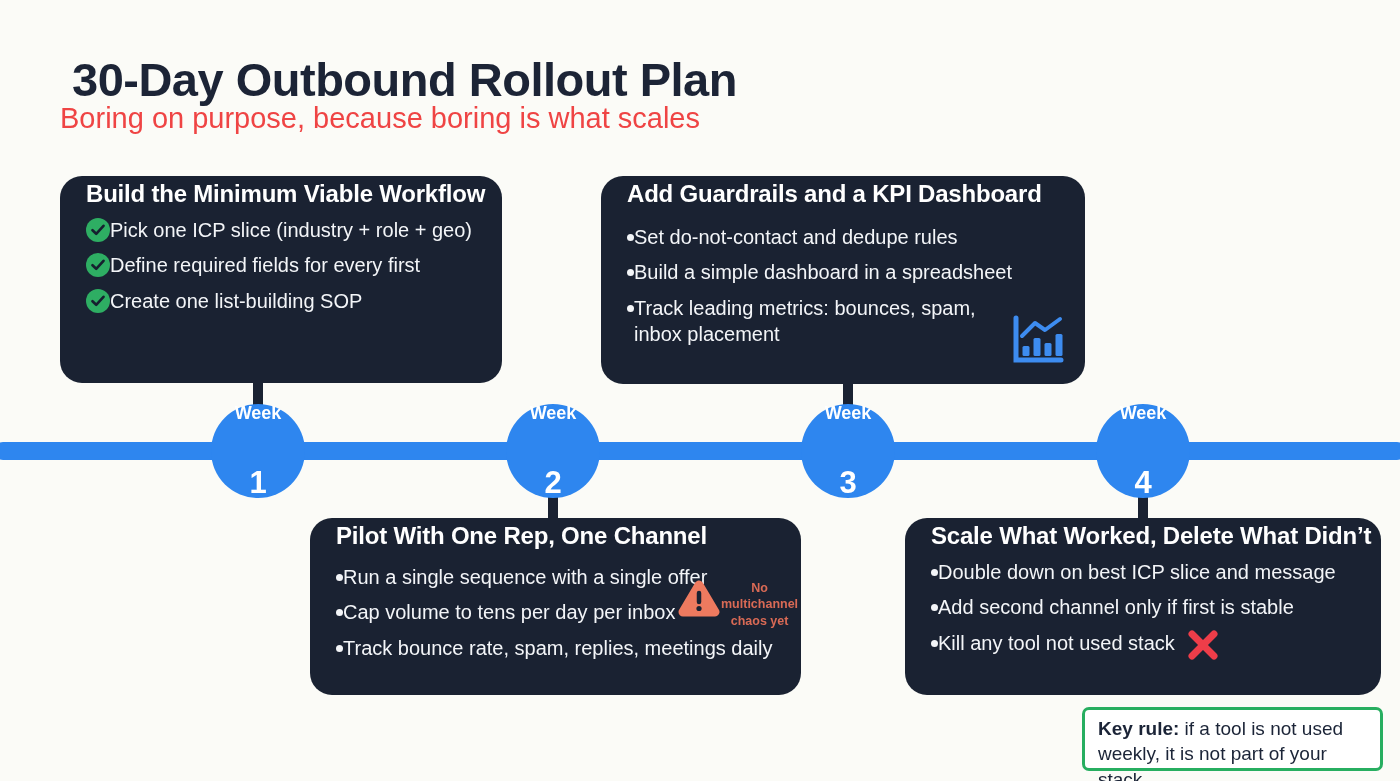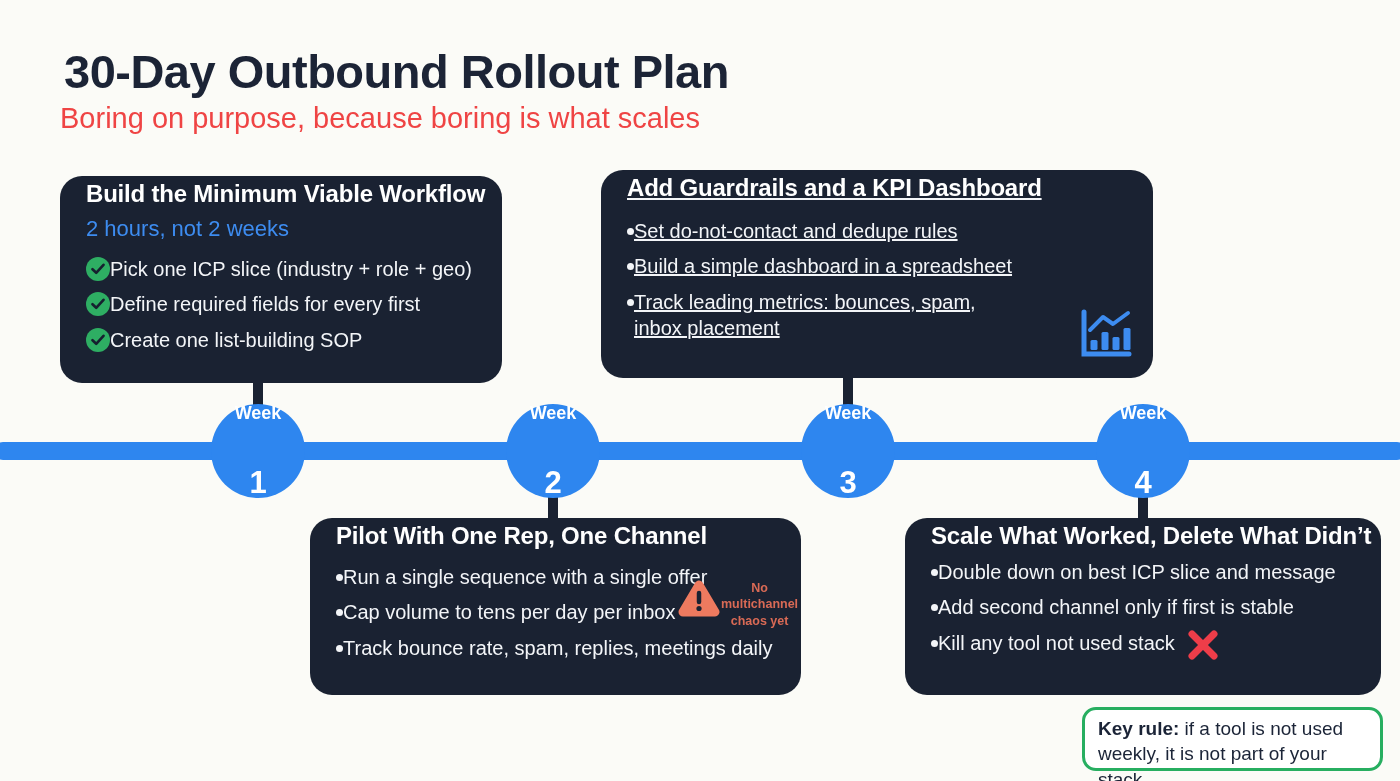--- a/index.html
+++ b/index.html
@@ -7,21 +7,21 @@
     position:relative;
     width:1400px;height:781px;
     background:#fbfbf7;
     font-family:"Liberation Sans", sans-serif;
     overflow:hidden;
   }
   
   .title{
     position:absolute;left:60px;top:40px;
     font-size:47px;font-weight:700;color:#1c2436;
-    letter-spacing:-0.5px;white-space:nowrap;margin:4px;
+    letter-spacing:-0.5px;white-space:nowrap;margin:12px;
   }
   .subtitle{
     position:absolute;left:60px;top:102px;
     font-size:29px;font-weight:400;color:#ef4444;
     white-space:nowrap;margin:0;
   }
   
   .tl-bar{
     position:absolute;left:-6px;top:442px;
     width:1412px;height:18px;border-radius:9px;
@@ -73,21 +73,21 @@
   }
   .warn-caption{
     margin-top:6px;font-size:12.5px;font-weight:700;color:#d96a55;
     text-align:center;line-height:1.3;
   }
   .x-icon{display:inline-block;vertical-align:-6px;margin-left:12px;}
   
   .key-rule{
     position:absolute;left:1082px;top:707px;width:301px;height:64px;
     box-sizing:border-box;background:#ffffff;border:3px solid #27ae60;
-    border-radius:14px;padding:6px 13px;
+    border-radius:7px;padding:6px 13px;
     font-size:19px;line-height:1.33;color:#1b2437;z-index:2;
   }
   .key-rule b{font-weight:700;}
 </style>
 </head>
 <body>
 
 <div class="canvas">
 
   <h1 class="title">30-Day Outbound Rollout Plan</h1>
@@ -112,21 +112,20 @@
     <span class="week-label">Week</span>
     <span class="week-num">3</span>
   </div>
   <div class="week-node" style="left:1096px;">
     <span class="week-label">Week</span>
     <span class="week-num">4</span>
   </div>
 
   <div class="card" style="left:60px;top:176px;width:442px;height:207px;">
     <h2 class="card-title">Build the Minimum Viable Workflow</h2>
-    <p class="card-sub">2 hours, not 2 weeks</p>
     <div class="row">
       <span class="check-icon">
         <svg width="14" height="12" viewBox="0 0 14 12">
             <path d="M1.5 6.2 L5.2 9.8 L12.5 1.8" fill="none" stroke="#16202f" stroke-width="2.6" stroke-linecap="round" stroke-linejoin="round"></path>
           </svg>
       </span>
       <span class="bullet-text nowrap">Pick one ICP slice (industry + role + geo)</span>
     </div>
     <div class="row">
       <span class="check-icon">
@@ -139,21 +138,21 @@
     <div class="row">
       <span class="check-icon">
         <svg width="14" height="12" viewBox="0 0 14 12">
             <path d="M1.5 6.2 L5.2 9.8 L12.5 1.8" fill="none" stroke="#16202f" stroke-width="2.6" stroke-linecap="round" stroke-linejoin="round"></path>
           </svg>
       </span>
       <span class="bullet-text nowrap">Create one list-building SOP</span>
     </div>
   </div>
 
-  <div class="card" style="left:601px;top:170px;width:552px;height:208px;text-decoration:underline;">
+  <div class="card" style="left:601px;top:176px;width:484px;height:208px;">
     <h2 class="card-title" style="margin-bottom:16px;">Add Guardrails and a KPI Dashboard</h2>
     <div class="row">
       <span class="dot"></span>
       <span class="bullet-text nowrap">Set do-not-contact and dedupe rules</span>
     </div>
     <div class="row">
       <span class="dot"></span>
       <span class="bullet-text nowrap">Build a simple dashboard in a spreadsheet</span>
     </div>
     <div class="row">

